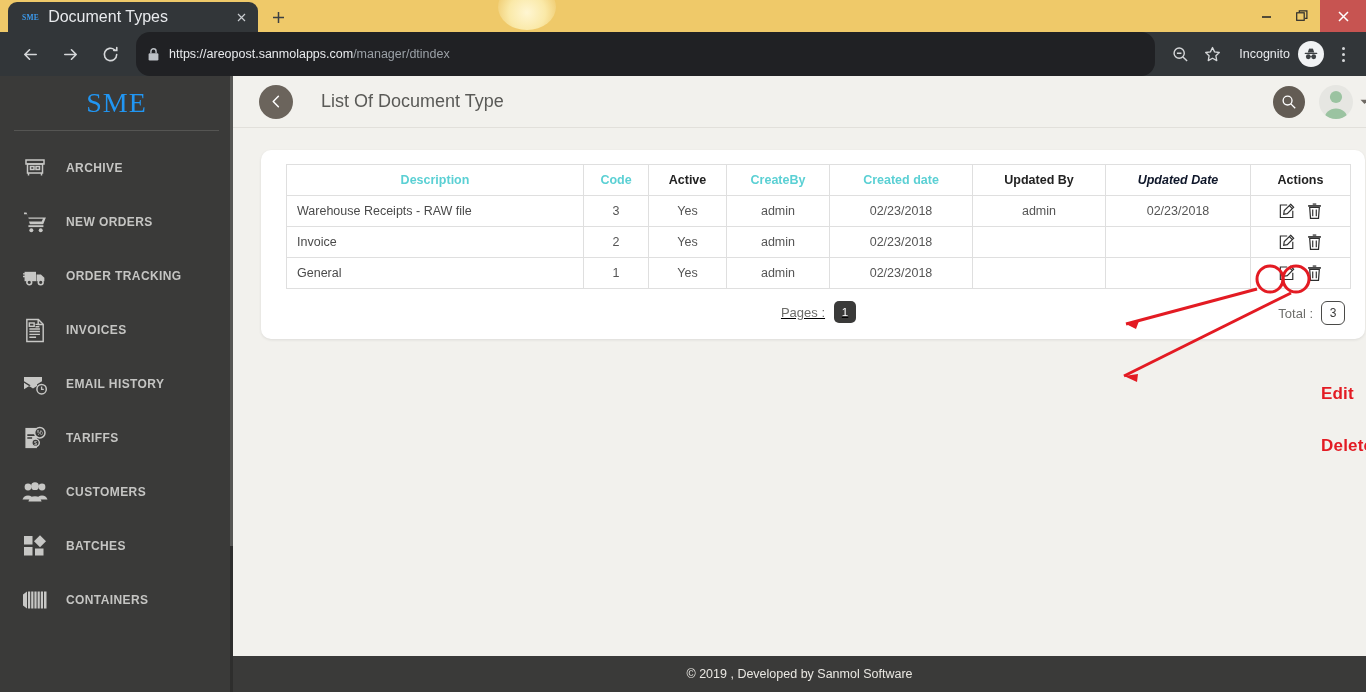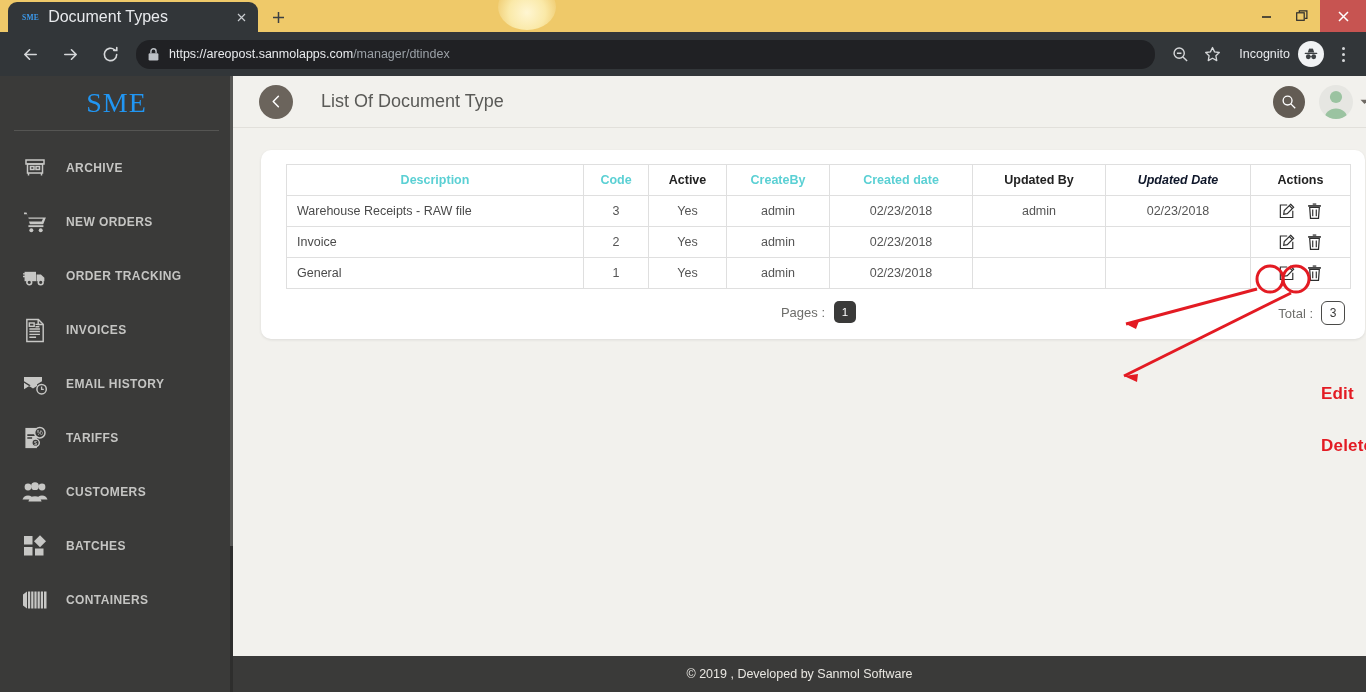--- a/index.html
+++ b/index.html
@@ -74,21 +74,21 @@
     background: #323639;
     display: flex; align-items: center;
     padding: 0 10px;
   }
   .navbtn {
     width: 30px; height: 30px; margin: 0 5px;
     display: flex; align-items: center; justify-content: center;
     color: #d5d7d9; cursor: pointer;
   }
   .omnibox {
-    flex: 1; height: 29px; margin: 0 8px 0 6px;
+    flex: 1; height: 44px; margin: 0 8px 0 6px;
     background: #202124; border-radius: 14px;
     display: flex; align-items: center;
     padding: 0 12px;
     min-width: 0;
   }
   .lock { margin-right: 10px; display: flex; align-items: center; }
   .url { font-size: 12.5px; color: #e8eaed; white-space: nowrap; }
   .url .dim { color: #9aa0a6; }
   .tb-icon {
     width: 30px; height: 30px; margin-left: 2px;
@@ -200,20 +200,21 @@
   .col-updateddate { width: 145px; }
   .col-actions { width: 100px; }
 
   .actions-cell { display: flex; align-items: center; justify-content: center; gap: 12px; }
   .act { color: #2e2e2e; cursor: pointer; display: flex; align-items: center; }
 
   .tablefoot {
     display: flex; align-items: center;
     padding: 12px 4px 6px 4px;
     position: relative;
+    text-decoration: underline;
   }
   .pages {
     margin: 0 auto;
     display: flex; align-items: center;
     font-size: 13px; color: #6d6d6a;
   }
   .pagebadge {
     margin-left: 9px;
     min-width: 22px; height: 22px;
     background: #3a3a39; color: #fff;

